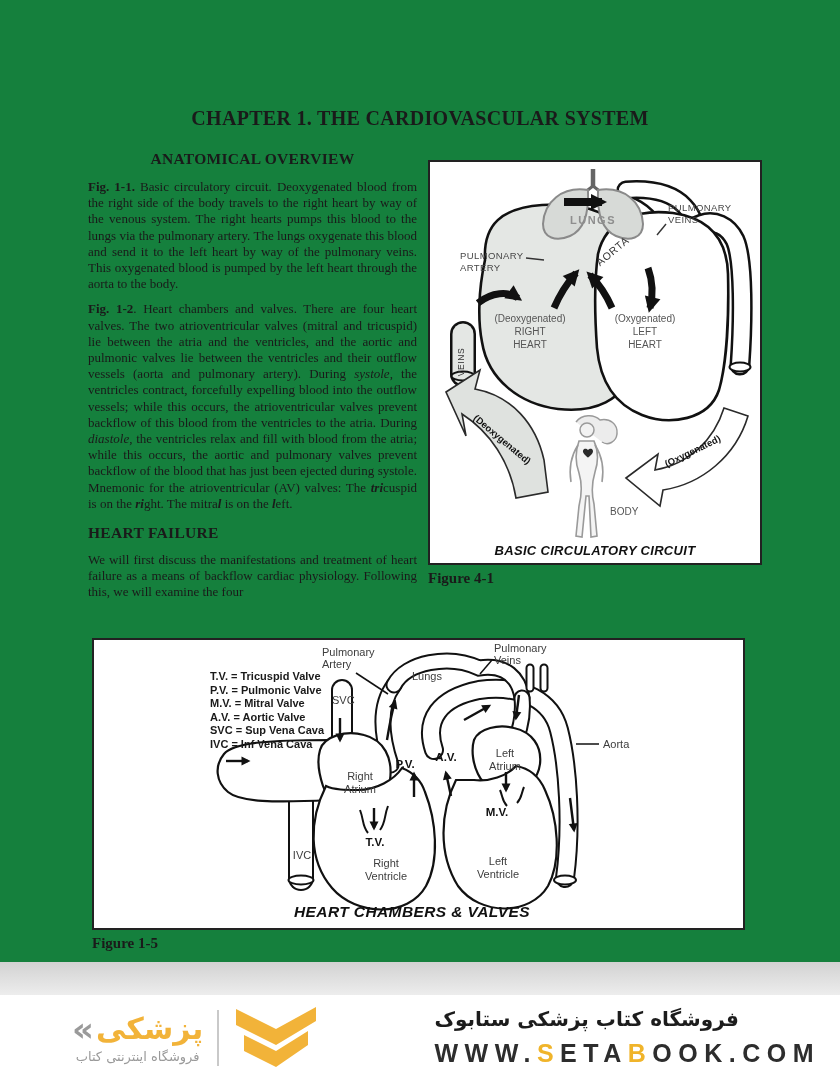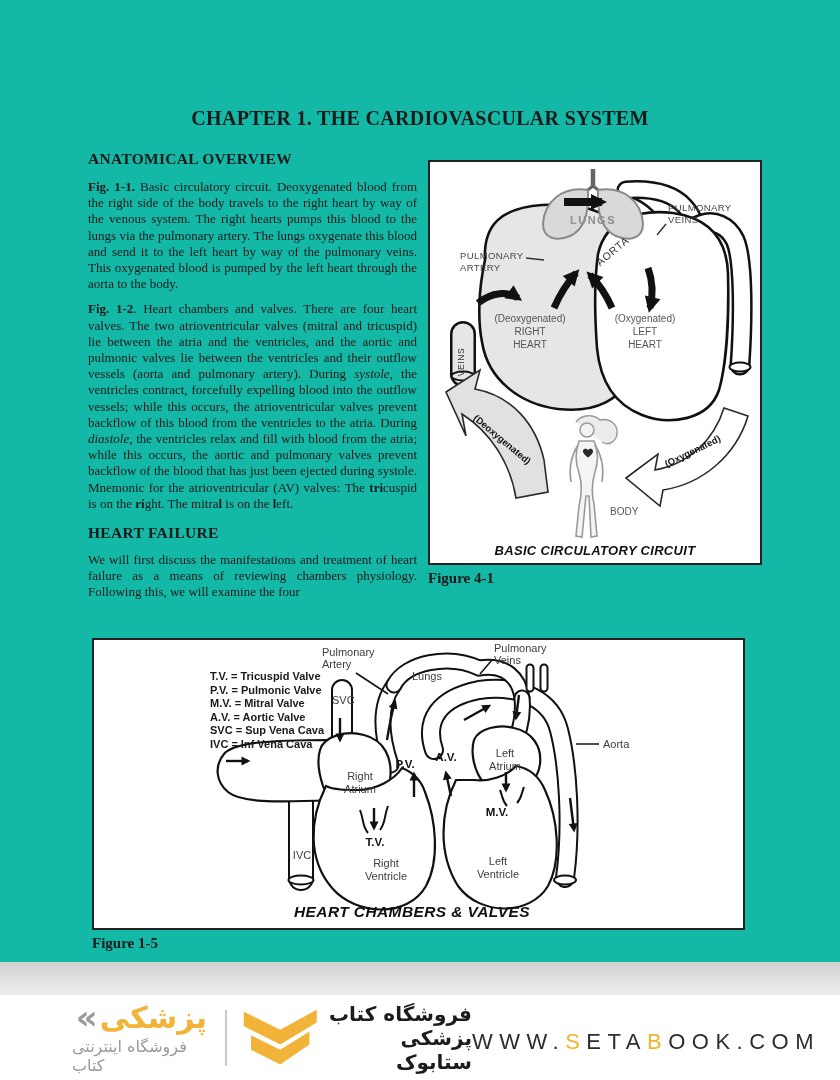--- a/index.html
+++ b/index.html
@@ -1,29 +1,29 @@
 <!DOCTYPE html>
 <html><head>
 <meta charset="utf-8">
 <style>
   html,body{margin:0;padding:0;background:#ffffff;}
-  #page{position:relative;width:840px;height:1080px;background:#14b8a6;overflow:hidden;
+  #page{position:relative;width:840px;height:1080px;background:#15803d;overflow:hidden;
         font-family:"Liberation Serif",serif;color:#1a1a1a;}
 
   .page-title{position:absolute;top:107px;left:0;width:840px;text-align:center;
       font-size:20px;font-weight:bold;letter-spacing:.3px;}
 
   
   .col{position:absolute;left:88px;top:150px;width:329px;}
-  .sec-head{font-size:15.5px;font-weight:bold;margin:0 0 11px 0;letter-spacing:.3px;}
+  .sec-head{text-align:center;font-size:15.5px;font-weight:bold;margin:0 0 11px 0;letter-spacing:.3px;}
   .sec-head2{font-size:15.5px;font-weight:bold;margin:12px 0 10px 0;letter-spacing:.3px;}
   .para{font-size:13px;line-height:16.2px;text-align:justify;margin:0 0 9px 0;}
   .para span.b{font-weight:bold;}
   .para span.i{font-style:italic;}
-  .para span.bi{font-weight:bold;}
+  .para span.bi{font-weight:bold;font-style:italic;}
 
   
   .figbox1{position:absolute;left:428px;top:160px;width:330px;height:401px;border:2px solid #222;background:#fff;}
   .figcap1{position:absolute;left:428px;top:570px;font-size:15px;font-weight:bold;}
   .figbox2{position:absolute;left:92px;top:638px;width:649px;height:288px;border:2px solid #222;background:#fff;}
   .figcap2{position:absolute;left:92px;top:935px;font-size:15px;font-weight:bold;}
 
   
   text{font-family:"Liberation Sans",sans-serif;}
   .g9{font-size:9.5px;fill:#474747;letter-spacing:.4px;}
@@ -41,42 +41,42 @@
   
   .shadow-band{position:absolute;left:0;top:962px;width:840px;height:33px;
       background:linear-gradient(#d2d2d2,#ededed);}
   .footer{position:absolute;left:0;top:995px;width:840px;height:85px;background:#fff;
       display:flex;align-items:center;justify-content:space-between;}
   .logo-block{display:flex;align-items:center;gap:14px;margin-left:72px;}
   .wordmark-col{display:flex;flex-direction:column;align-items:center;}
   .wordmark-row{display:flex;align-items:center;gap:2px;font-family:"DejaVu Sans",sans-serif;}
   .guillemet{color:#9a9a9a;font-size:34px;font-weight:bold;line-height:1;}
   .wordmark{color:#f2b339;font-size:30px;font-weight:bold;line-height:1.1;}
-  .logo-sub{font-family:"DejaVu Sans",sans-serif;font-size:16px;color:#9a9a9a;margin-top:3px;}
+  .logo-sub{font-family:"DejaVu Sans",sans-serif;font-size:13px;color:#9a9a9a;margin-top:3px;}
   .logo-divider{width:2px;height:56px;background:#c9c9c9;}
-  .shop-block{display:flex;flex-direction:row;align-items:center;margin-right:20px;}
+  .shop-block{display:flex;flex-direction:column;align-items:flex-start;margin-right:20px;}
   .shop-title{font-family:"DejaVu Sans",sans-serif;font-size:20px;font-weight:bold;color:#1c1c1c;direction:rtl;}
-  .site-url{font-family:"Liberation Sans",sans-serif;font-size:22px;font-weight:normal;
+  .site-url{font-family:"Liberation Sans",sans-serif;font-size:25px;font-weight:bold;
       letter-spacing:6.5px;margin-top:8px;white-space:nowrap;}
   .site-url span.dark{color:#2d2d2d;}
   .site-url span.gold{color:#f0b42a;}
 </style>
 </head>
 <body>
 
 <div id="page">
 
   <div class="page-title">CHAPTER 1. THE CARDIOVASCULAR SYSTEM</div>
 
   <div class="col">
     <div class="sec-head">ANATOMICAL OVERVIEW</div>
     <p class="para"><span class="b">Fig. 1-1.</span><span> Basic circulatory circuit. Deoxygenated blood from the right side of the body travels to the right heart by way of the venous system. The right hearts pumps this blood to the lungs via the pulmonary artery. The lungs oxygenate this blood and send it to the left heart by way of the pulmonary veins. This oxygenated blood is pumped by the left heart through the aorta to the body.</span></p>
     <p class="para"><span class="b">Fig. 1-2</span><span>.  Heart chambers and valves. There are four heart valves. The two atrioventricular valves (mitral and tricuspid) lie between the atria and the ventricles, and the aortic and pulmonic valves lie between the ventricles and their outflow vessels (aorta and pulmonary artery). During </span><span class="i">systole</span><span>, the ventricles contract, forcefully expelling blood into the outflow vessels; while this occurs, the atrioventricular valves prevent backflow of this blood from the ventricles to the atria. During </span><span class="i">diastole</span><span>, the ventricles relax and fill with blood from the atria; while this occurs, the aortic and pulmonary valves prevent backflow of the blood that has just been ejected during systole. Mnemonic for the atrioventricular (AV) valves: The </span><span class="bi">tri</span><span>cuspid is on the </span><span class="bi">ri</span><span>ght. The mitra</span><span class="bi">l</span><span> is on the </span><span class="bi">l</span><span>eft.</span></p>
     <div class="sec-head2">HEART FAILURE</div>
-    <p class="para">We will first discuss the manifestations and treatment of heart failure as a means of reviewing chambers physiology. Following this, we will examine the four</p>
+    <p class="para">We will first discuss the manifestations and treatment of heart failure as a means of backflow cardiac physiology. Following this, we will examine the four</p>
   </div>
 
   <div class="figbox1">
     <svg width="330" height="401" viewBox="0 0 330 401">
       <defs>
         <marker id="f1h" markerUnits="userSpaceOnUse" markerWidth="18" markerHeight="18" refX="12" refY="9" orient="auto">
           <path d="M1,1 L17,9 L1,17 Z" fill="#111"></path>
         </marker>
       </defs>
 

